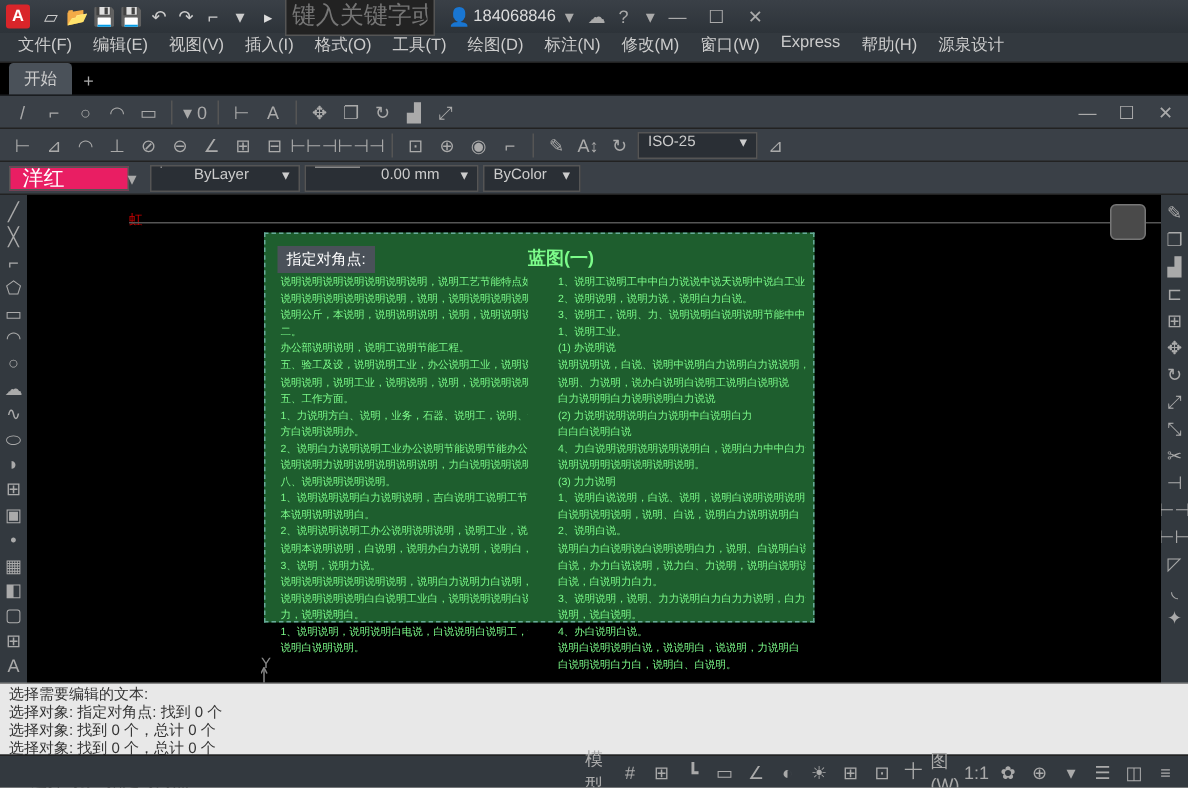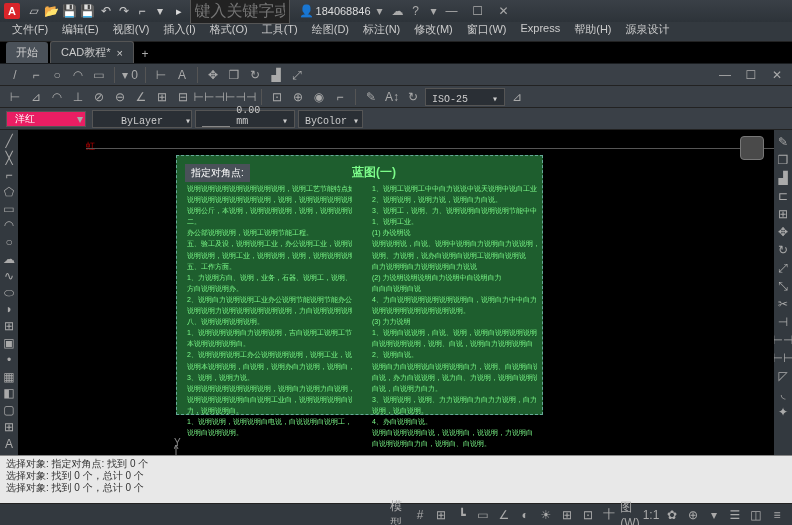--- a/index.html
+++ b/index.html
@@ -13,21 +13,21 @@
 .win-controls { display: flex; gap: 8px; }
 .menubar { height: 20px; background: #33393f; display: flex; align-items: flex-start; gap: 2px; padding: 0 6px; font-size: 11px; border-bottom: 1px solid #222; }
 .menubar > span { padding: 0 6px; }
 .doctabs { height: 22px; background: #000000; display: flex; align-items: flex-end; padding: 0 6px; gap: 2px; border-bottom: 1px solid #1a1d20; }
 .doctab { background: #4a5159; padding: 3px 10px; font-size: 11px; display: flex; align-items: center; gap: 6px; border-radius: 3px 3px 0 0; }
 .doctab.active { background: #33393f; border: 1px solid #555; border-bottom: none; }
 .toolbar1, .toolbar2, .toolbar3 { height: 22px; background: #3a4047; display: flex; align-items: center; gap: 3px; padding: 0 6px; border-bottom: 1px solid #222; }
 .tbtn { width: 18px; height: 18px; display: flex; align-items: center; justify-content: center; color: #aaa; font-size: 12px; }
 .tb-divider { width: 1px; height: 16px; background: #555; margin: 0 3px; }
 .color-swatch { width: 80px; height: 16px; background: #e91e63; border: 1px solid #555; }
-.combo { background: #2a2f35; border: 1px solid #555; height: 18px; padding: 0 6px; display: flex; align-items: flex-end; justify-content: space-between; gap: 6px; font-size: 10px; font-family: Liberation Mono, monospace; }
+.combo { background: #2a2f35; border: 1px solid #555; height: 18px; padding: 0 6px; display: flex; align-items: flex-start; justify-content: space-between; gap: 6px; font-size: 10px; }
 .main { display: flex; height: 325px; position: relative; }
 .left-tools, .right-tools { width: 18px; background: #33393f; display: flex; flex-direction: column; gap: 2px; padding: 4px 0; align-items: center; }
 .left-tools .tbtn, .right-tools .tbtn { width: 16px; height: 16px; }
 .canvas { flex: 1; background: #000; position: relative; overflow: hidden; }
 .green-block { position: absolute; left: 158px; top: 25px; width: 367px; height: 260px; background: #1e5e2e; border: 1px dashed #6a9; }
 .green-block .hdr-left { position: absolute; left: 8px; top: 8px; background: #4a5159; color: #fff; padding: 2px 6px; font-size: 10px; }
 .green-block .title { color: #7cfc8a; font-size: 12px; position: absolute; left: 175px; top: 8px; font-weight: bold; }
 .column { position: absolute; top: 28px; font-size: 7px; color: #7cfc8a; line-height: 1.3; width: 165px; overflow: hidden; }
 .col1 { left: 10px; }
 .col2 { left: 195px; }
@@ -86,24 +86,20 @@
     <span>窗口(W)</span>
     <span>Express</span>
     <span>帮助(H)</span>
     <span>源泉设计</span>
   </div>
 
 <div class="doctabs" id="doctabs">
     <div class="doctab">
       <span>开始</span>
     </div>
-    <div class="doctab active">
-      <span>CAD教程*</span>
-      <span>×</span>
-    </div>
     <span class="tbtn">+</span>
   </div>
 
 <div class="toolbar1">
   <span class="tbtn">/</span>
   <span class="tbtn">⌐</span>
   <span class="tbtn">○</span>
   <span class="tbtn">◠</span>
   <span class="tbtn">▭</span>
   <div class="tb-divider"></div>
@@ -148,29 +144,29 @@
   <span class="tbtn">↻</span>
   <div class="combo" style="width:80px;">
       <span>ISO-25</span>
       <span>▾</span>
     </div>
   <span class="tbtn">⊿</span>
 </div>
 
 <div class="toolbar3">
   <div class="color-swatch"></div>
-  <span style="font-size:10px;margin-left:-74px;color:#fff;">洋红</span>
+  <span style="font-size:14px;margin-left:-74px;color:#fff;">洋红</span>
   <span style="flex:0 0 30px"></span>
   <span class="tbtn">▾</span>
   <div class="combo" style="width:100px;gap:22px;">
       <span style="border-top:1px solid #888;width:40px;"></span>
       <span>ByLayer</span>
       <span>▾</span>
     </div>
-  <div class="combo" style="width:100px;">
+  <div class="combo" style="width:116px;">
       <span style="border-top:1px solid #888;width:30px;"></span>
       <span>0.00 mm</span>
       <span>▾</span>
     </div>
   <div class="combo" style="width:65px;">
       <span>ByColor</span>
       <span>▾</span>
     </div>
 </div>
 
@@ -278,20 +274,21 @@
     <span class="tbtn">⊣</span>
     <span class="tbtn">⊢⊣</span>
     <span class="tbtn">⊢⊢</span>
     <span class="tbtn">◸</span>
     <span class="tbtn">◟</span>
     <span class="tbtn">✦</span>
   </div>
 </div>
 
 <div class="cmdwin" id="cmdwin">
+    <div>选择需要编辑的文本:</div>
     <div>选择对象: 指定对角点: 找到 0 个</div>
     <div>选择对象: 找到 0 个，总计 0 个</div>
     <div>选择对象: 找到 0 个，总计 0 个</div>
   </div>
 <div class="cmdline">
   <span class="icon">▸_</span>
   <span>选择对象:</span>&nbsp;
   <span>指定对角点:</span>
 </div>
 

